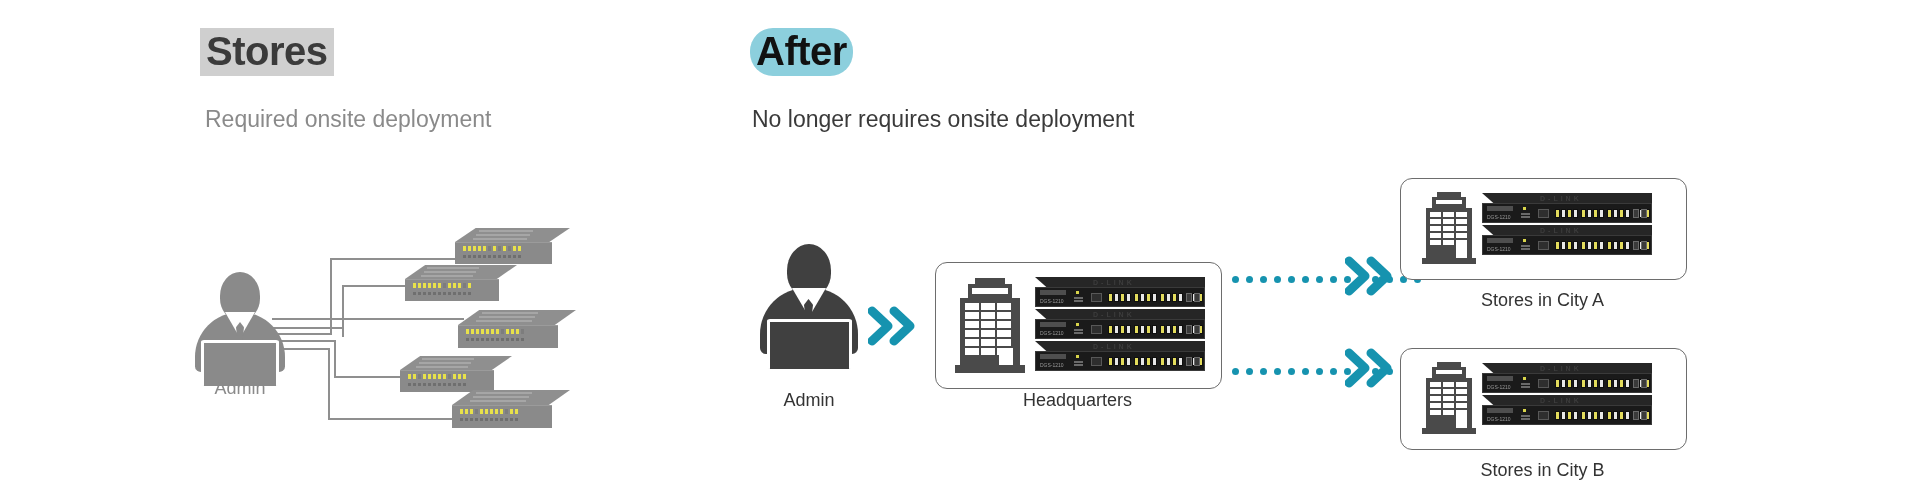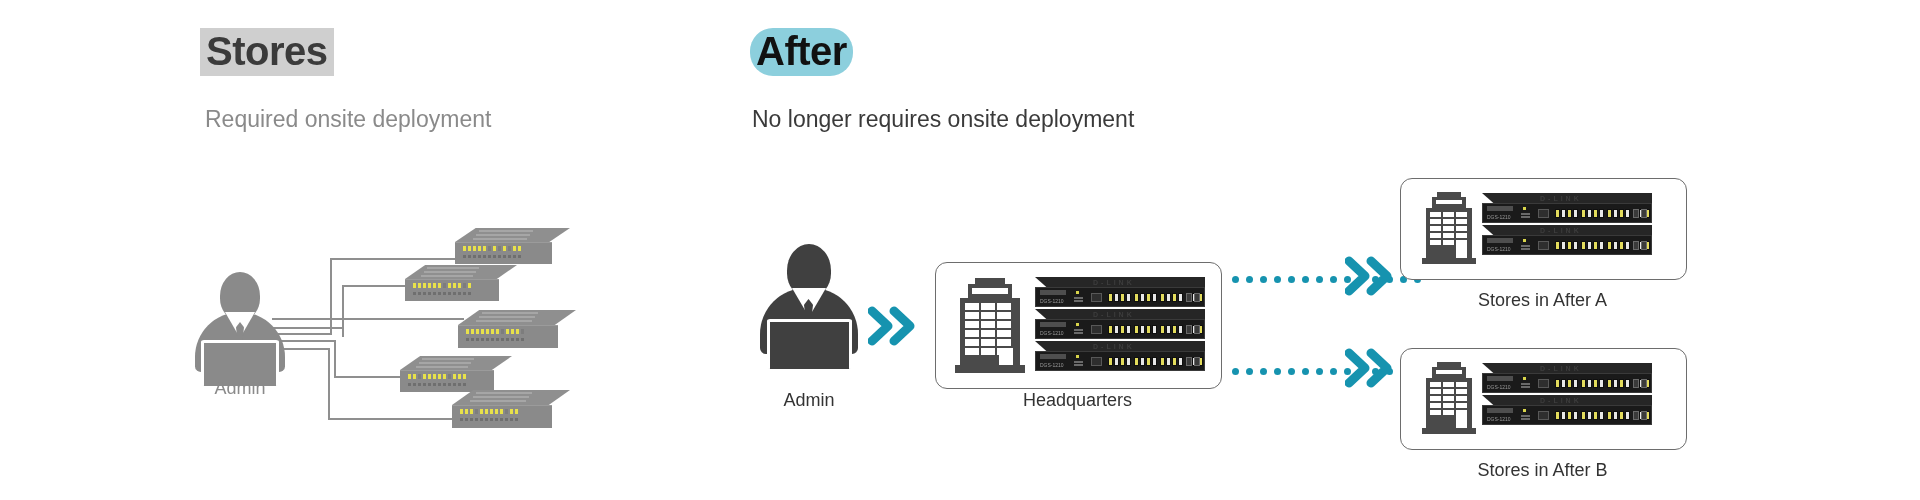--- a/index.html
+++ b/index.html
@@ -829,21 +829,21 @@
             <div class="port w"></div>
           </div>
       </div>
       <div class="sfpbank" style="left:150px; top:5px;">
         <div class="sfp"></div>
           <div class="sfp"></div>
       </div>
     </div>
   </div>
 
-  <div class="caption dark" style="left:1400px; top:290px; width:285px;">Stores in After A</div>
+  <div class="caption dark" style="left:1400px; top:290px; width:285px;">Stores in City A</div>
 
   <div class="roundbox" style="left:1400px; top:348px; width:285px; height:100px;"></div>
 
   <div class="building" style="left:1422px; top:362px; width:54px; height:72px;">
     <div class="cap" style="left:15px; top:0px; width:24px; height:6px;"></div>
     <div class="cap" style="left:10px; top:5px; width:34px; height:11px;"></div>
     <div class="cap" style="left:14px; top:8px; width:26px; height:4px; background:#ffffff;"></div>
     <div class="shaft" style="left:4px; top:16px; width:46px; height:50px;"></div>
     <div class="win-grid" style="left:8px; top:20px; grid-template-columns:repeat(3,11px); grid-auto-rows:5px;">
       <div class="win"></div>
@@ -945,14 +945,14 @@
             <div class="port w"></div>
           </div>
       </div>
       <div class="sfpbank" style="left:150px; top:5px;">
         <div class="sfp"></div>
           <div class="sfp"></div>
       </div>
     </div>
   </div>
 
-  <div class="caption dark" style="left:1400px; top:460px; width:285px;">Stores in After B</div>
+  <div class="caption dark" style="left:1400px; top:460px; width:285px;">Stores in City B</div>
 </div>
 
 </body></html>

